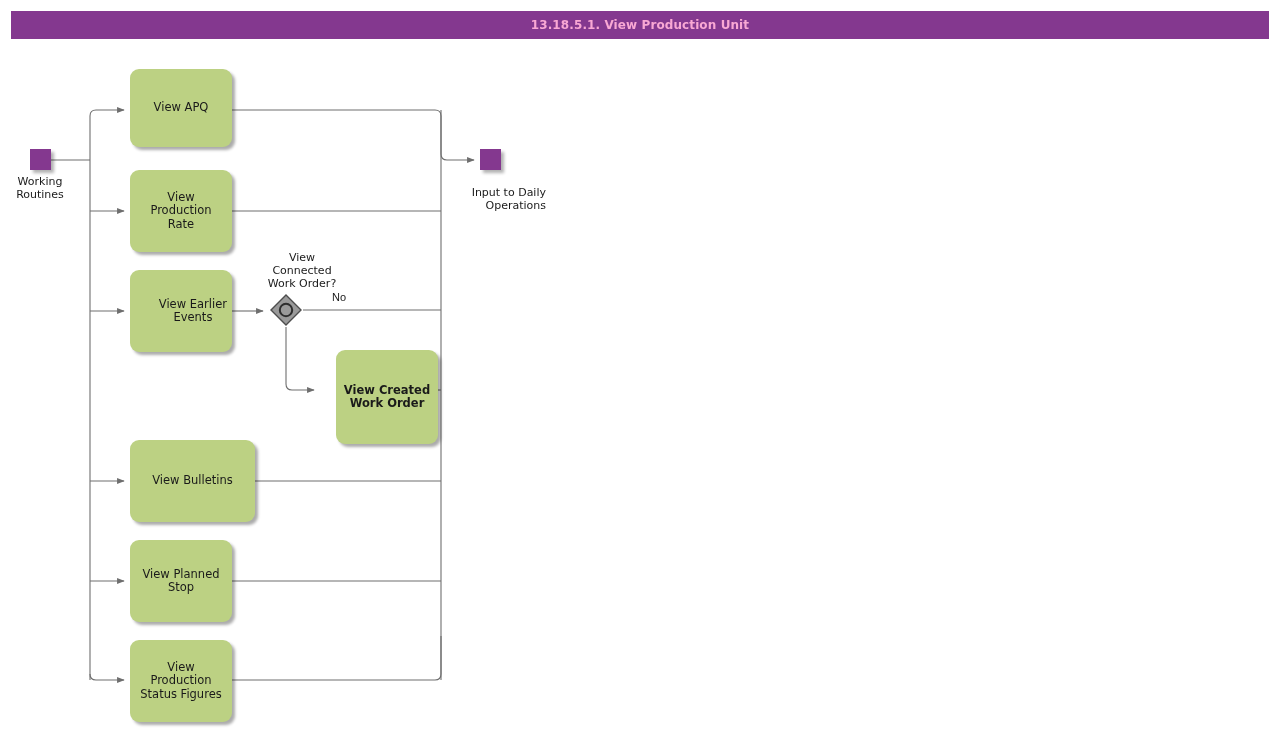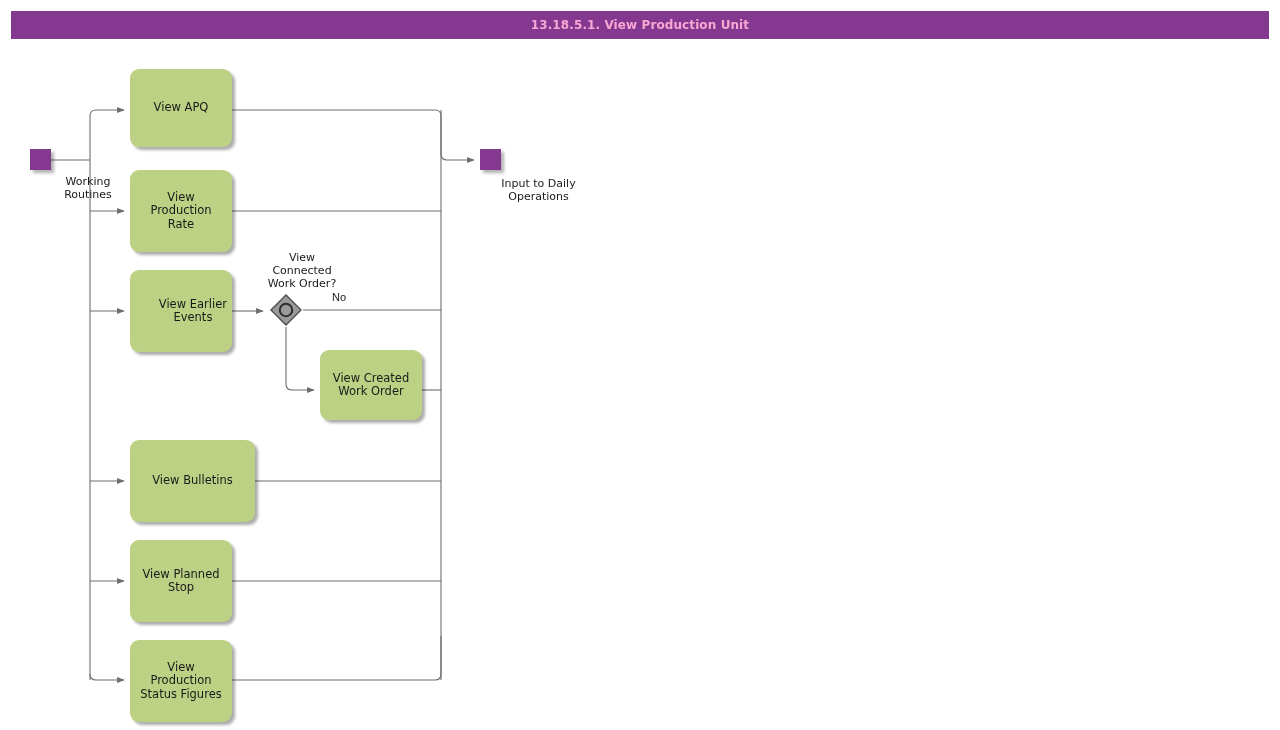--- a/index.html
+++ b/index.html
@@ -82,21 +82,20 @@
     box-shadow: 3px 3px 3px rgba(0,0,0,0.3);
   }
   .event-label {
     position: absolute;
     text-align: center;
     color: #1a1a1a;
     font-size: 11px;
     line-height: 12.5px;
     font-family: "DejaVu Sans", "Liberation Sans", sans-serif;
     white-space: pre-line;
-    margin-left: 48px;
   }
 
   
   #gateway-wrap {
     position: absolute;
     left: 269px;
     top: 293px;
     width: 34px;
     height: 34px;
   }
@@ -167,38 +166,38 @@
 
       <path d="M 441 154 Q 441 160 447 160 L 474 160" marker-end="url(#arrowhead)"></path>
     </g>
   </svg>
 
   <div class="event-node" style="left:30px; top:149px;"></div>
   <div class="event-label" style="left:0px; top:176px; width:80px;">Working
 Routines</div>
 
   <div class="event-node" style="left:480px; top:149px;"></div>
-  <div class="event-label" style="left:435px; top:178px; width:111px;">Input to Daily
+  <div class="event-label" style="left:435px; top:187px; width:111px;text-align:right;">Input to Daily
 Operations</div>
 
   <div class="task" style="left:130px; top:69px; width:102px; height:78px;">
     <span class="task-label">View APQ</span>
   </div>
 
   <div class="task" style="left:130px; top:170px; width:102px; height:82px;">
     <span class="task-label">View Production
 Rate</span>
   </div>
 
   <div class="task" style="left:130px; top:270px; width:102px; height:82px;justify-content:flex-end;">
     <span class="task-label">View Earlier
 Events</span>
   </div>
 
-  <div class="task" style="left:320px; top:350px; width:102px; height:70px;">
+  <div class="task" style="left:336px; top:350px; width:102px; height:94px;font-weight:bold;">
     <span class="task-label">View Created
 Work Order</span>
   </div>
 
   <div class="task" style="left:130px; top:440px; width:125px; height:82px;">
     <span class="task-label">View Bulletins</span>
   </div>
 
   <div class="task" style="left:130px; top:540px; width:102px; height:82px;">
     <span class="task-label">View Planned

